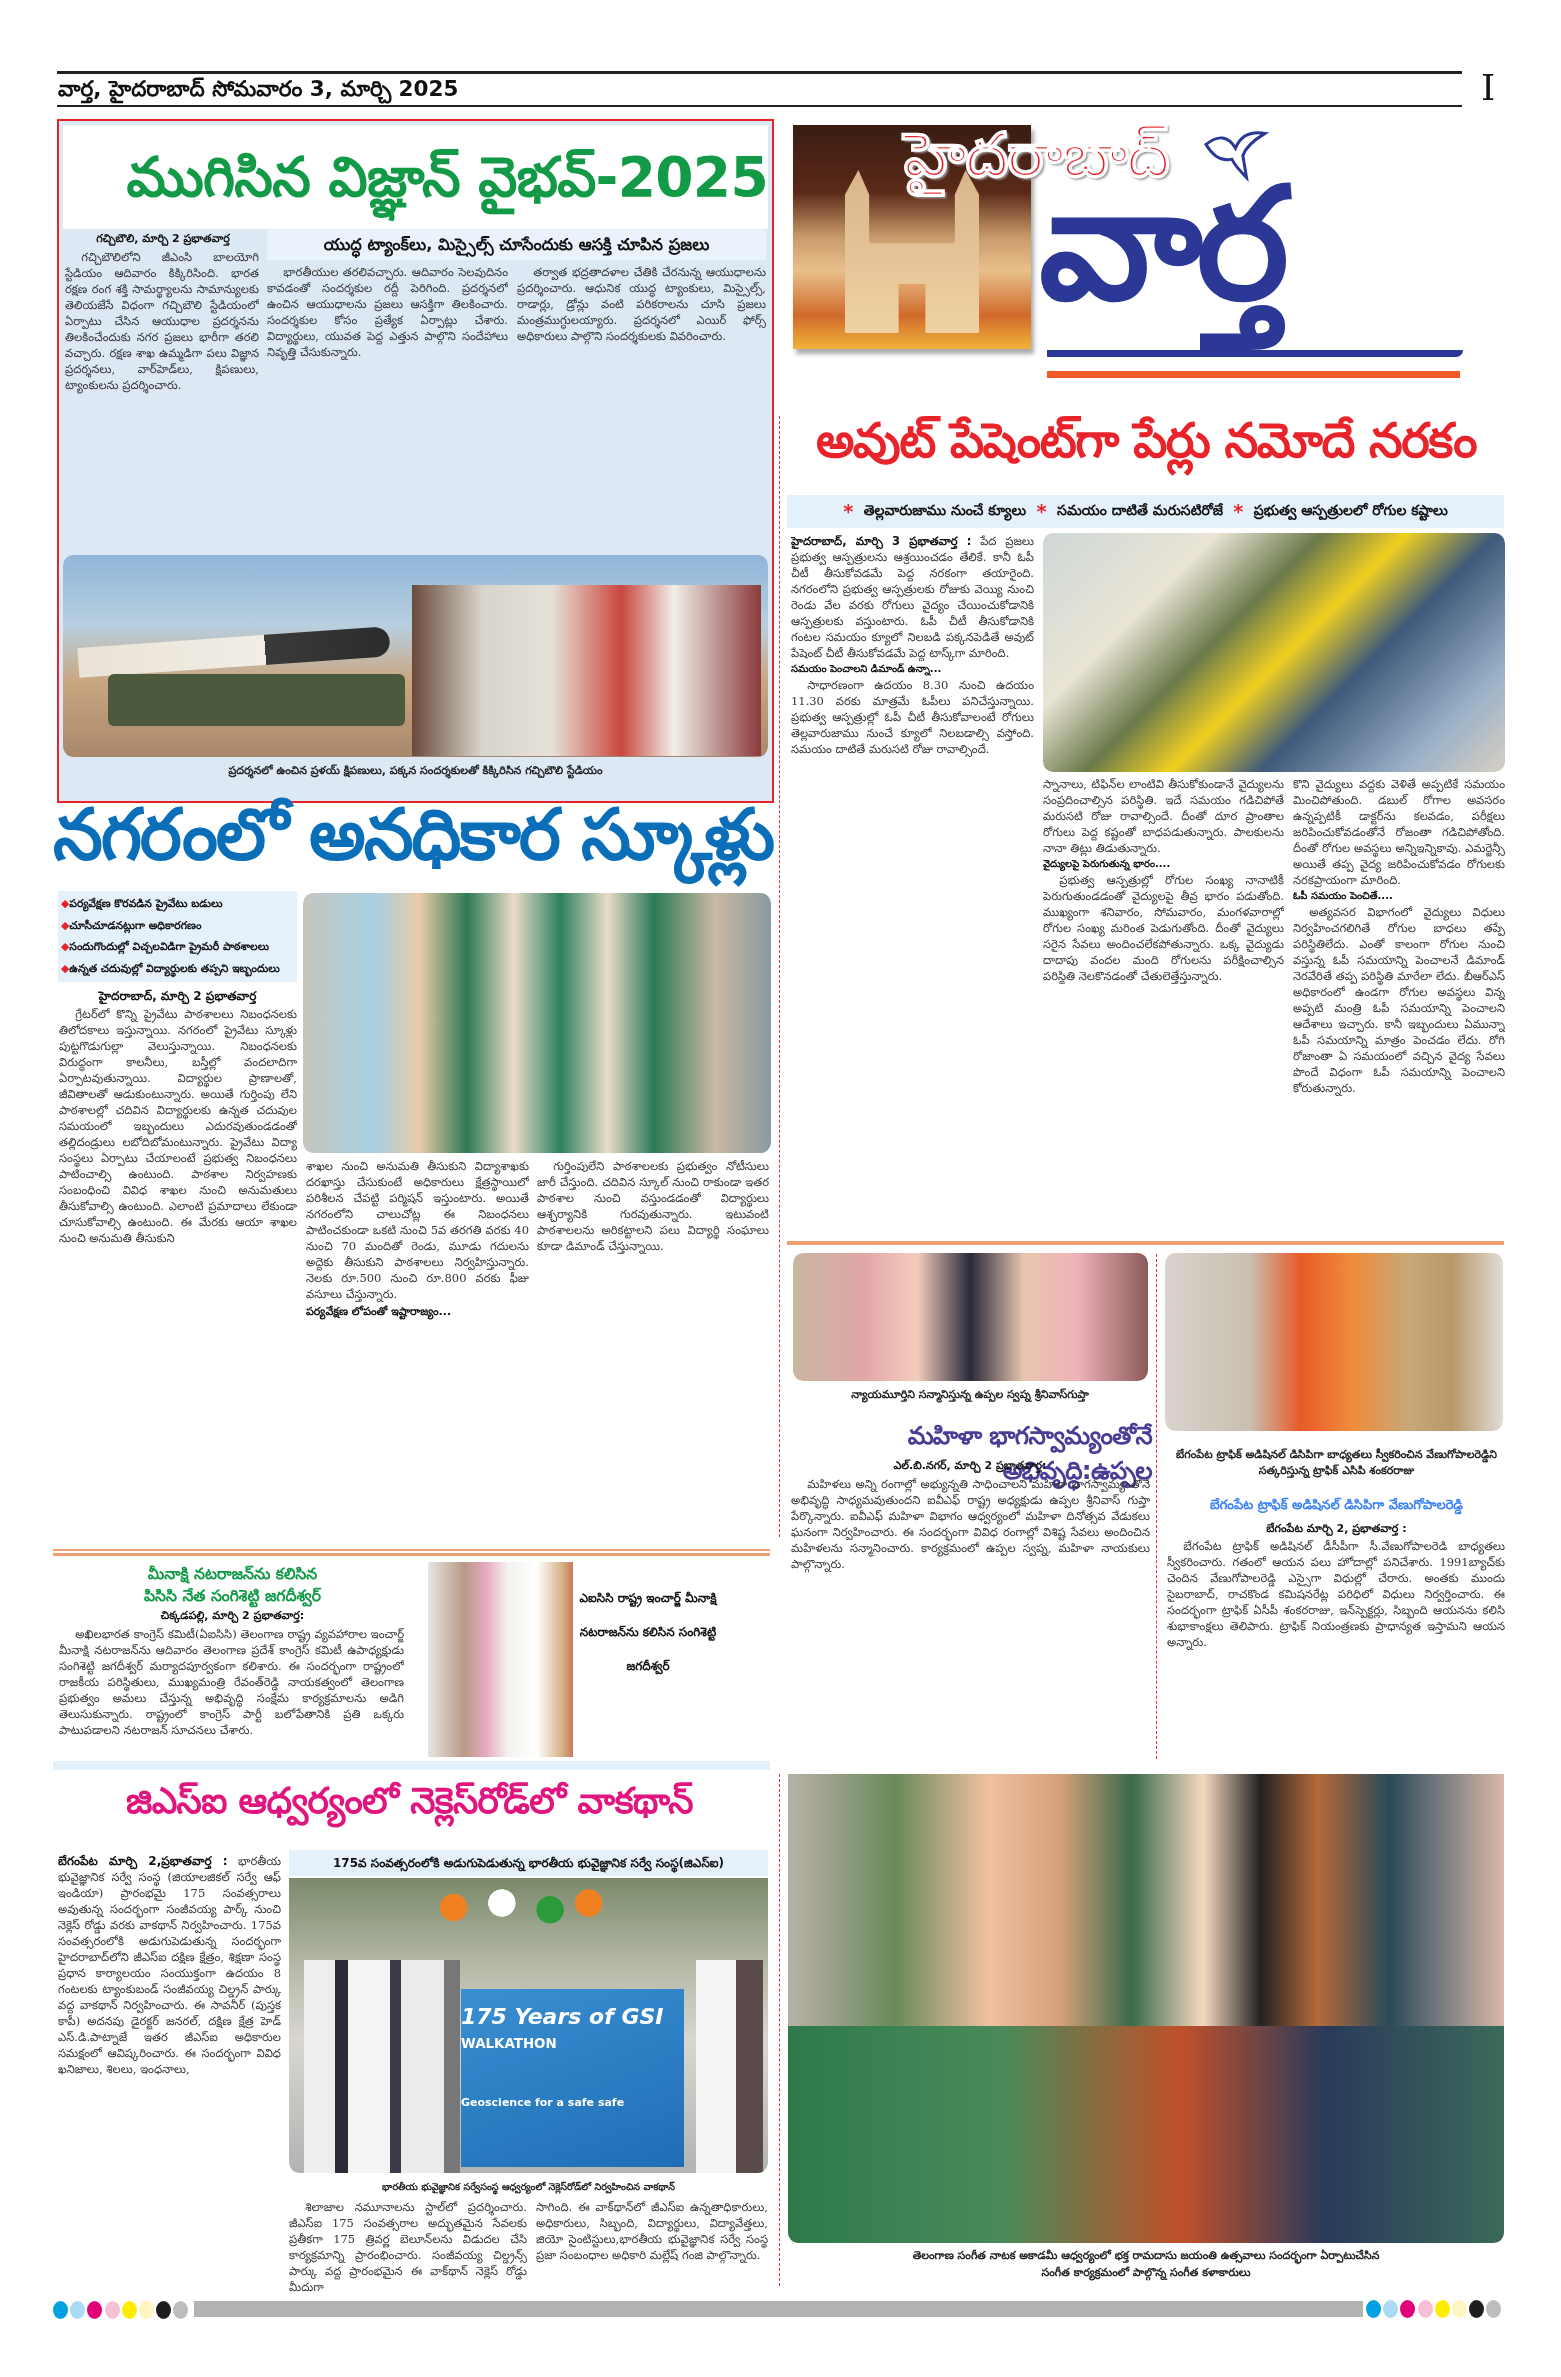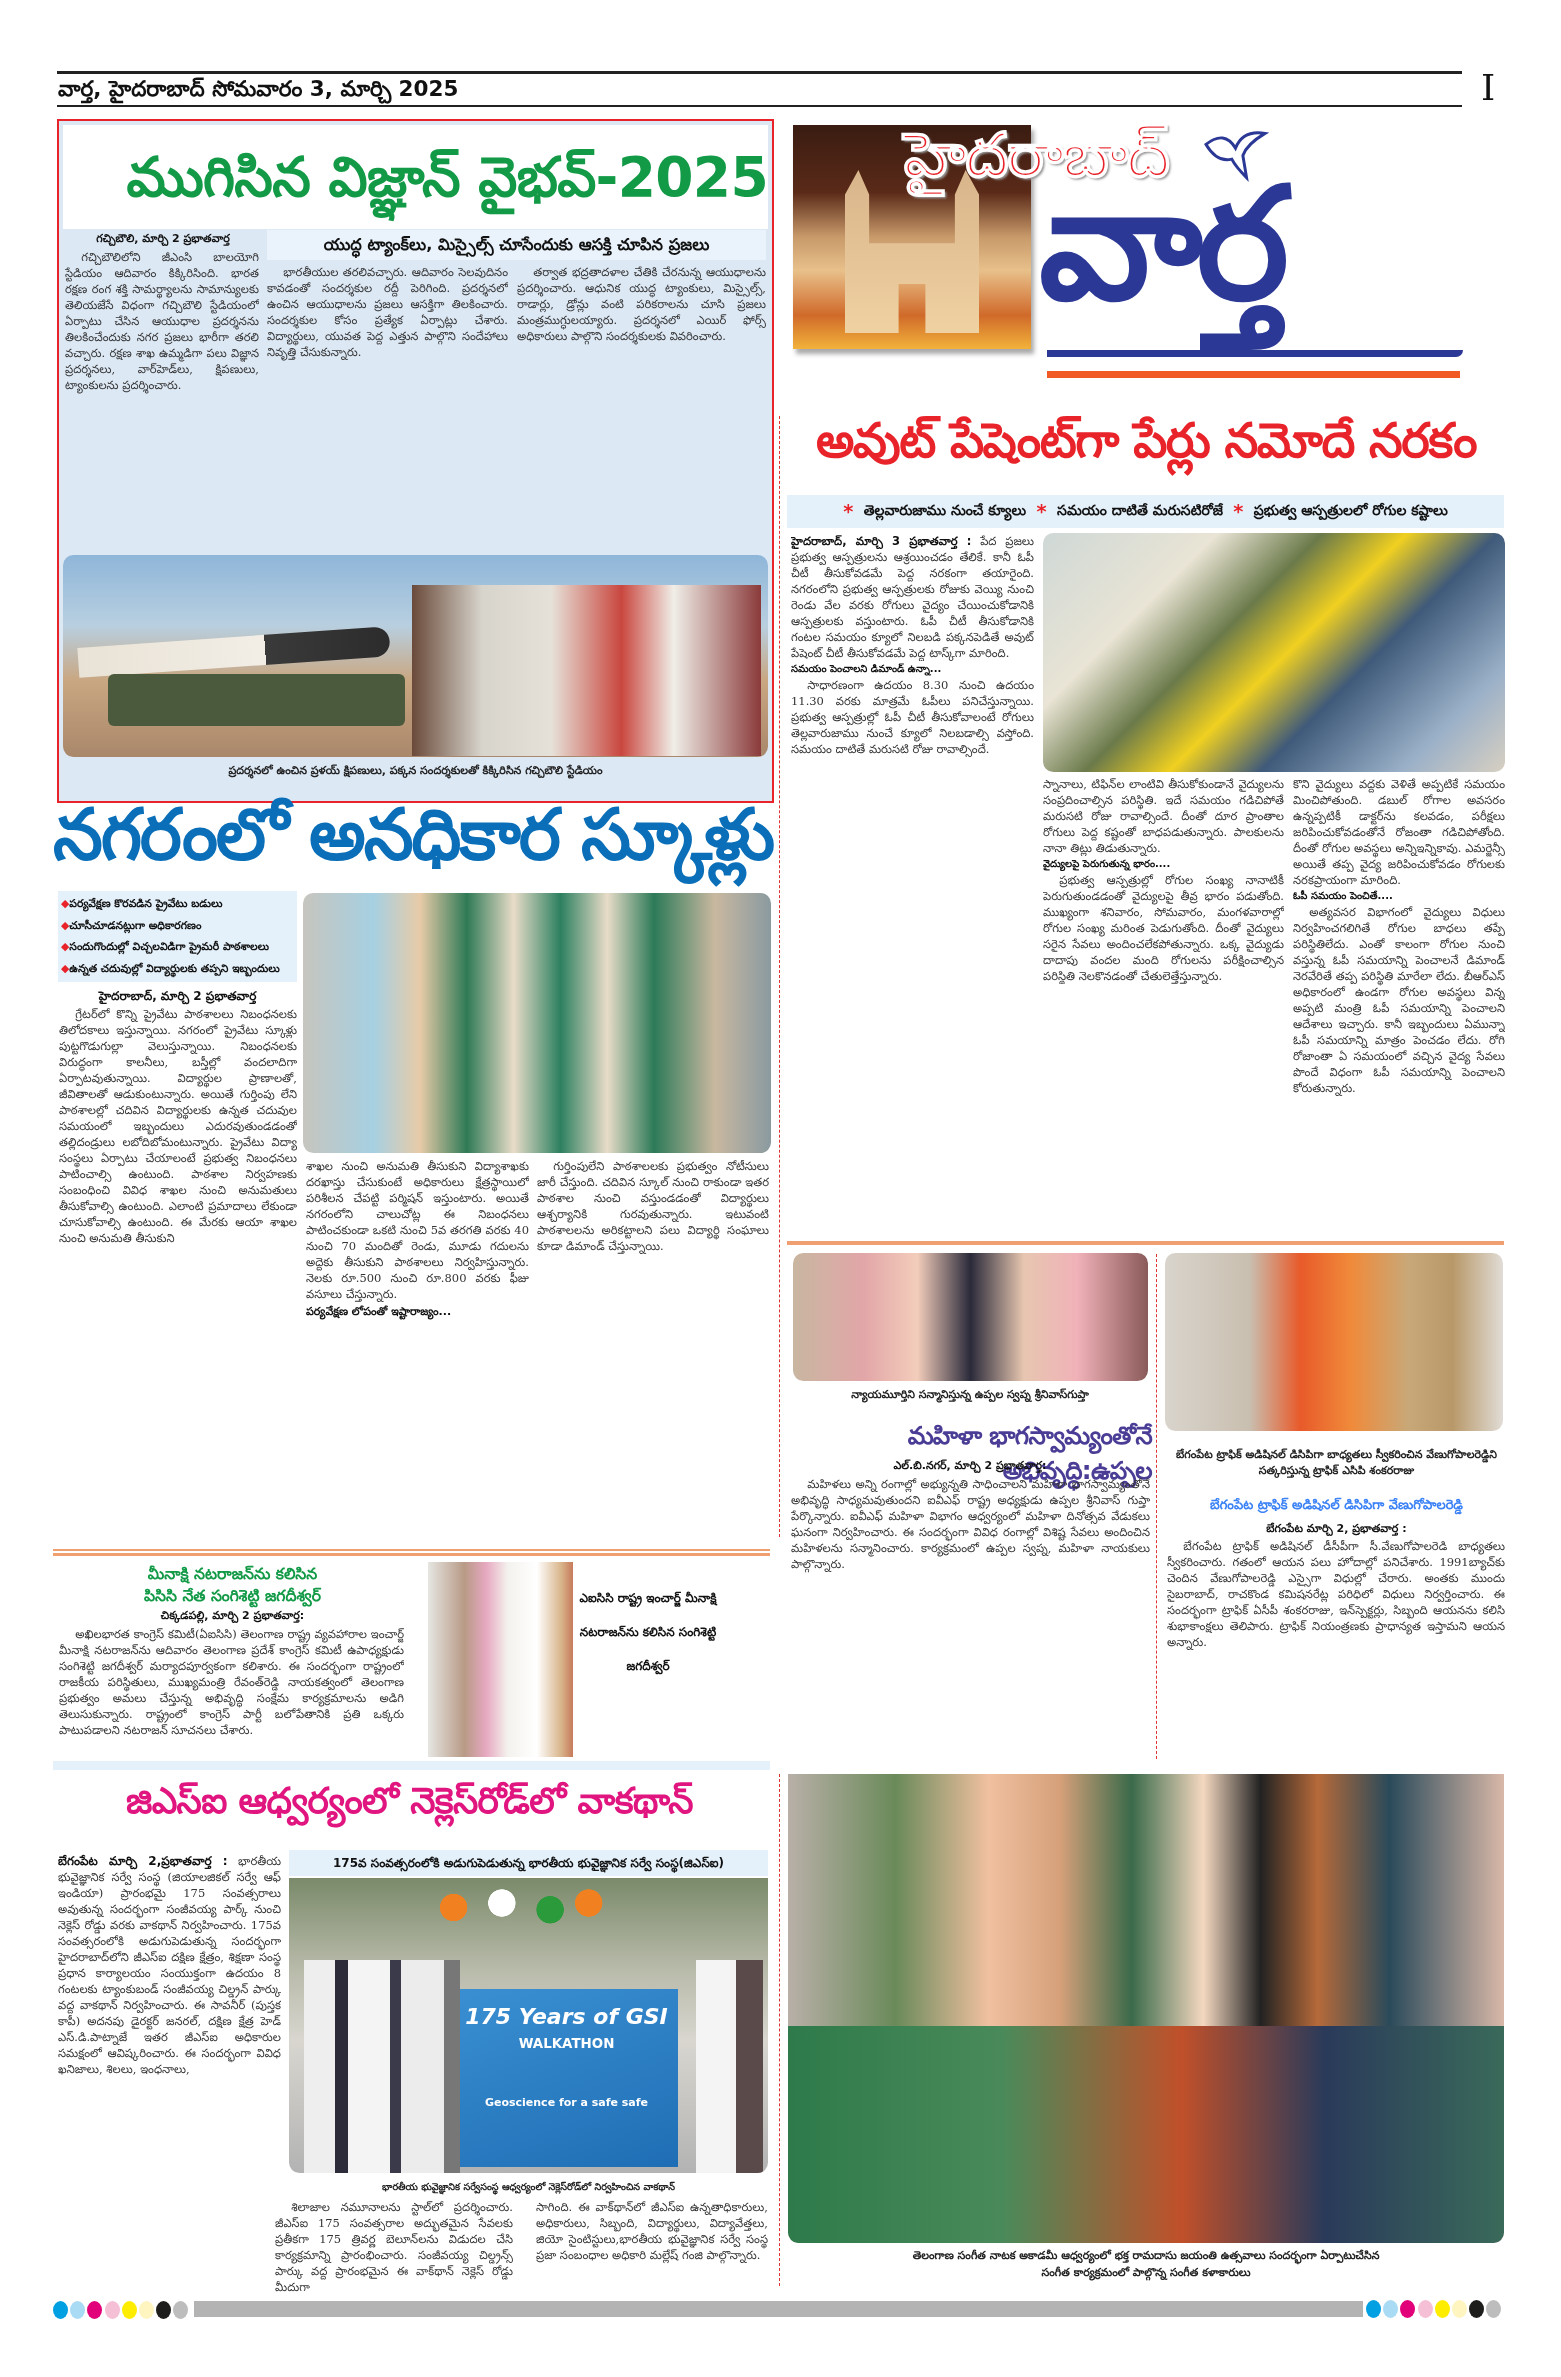--- a/index.html
+++ b/index.html
@@ -115,30 +115,30 @@
 <div class="abs" style="left:576px;top:1581px;width:189px;padding:0 45px 0 0;font-family:'DejaVu Sans',sans-serif;font-weight:bold;font-size:12px;line-height:34px;color:#111;text-align:center">ఎఐసిసి రాష్ట్ర ఇంచార్జ్ మీనాక్షి నటరాజన్‌ను కలిసిన సంగిశెట్టి జగదీశ్వర్</div>
 <div class="abs" style="left:53px;top:1761px;width:717px;height:9px;background:#e4f0fa"></div>
 
 <div class="abs" style="left:53px;top:1780px;width:713px;font-family:'DejaVu Sans',sans-serif;font-weight:bold;font-size:36px;color:#e0157f;text-align:center;letter-spacing:-0.7px">జిఎస్ఐ ఆధ్వర్యంలో నెక్లెస్‌రోడ్‌లో వాకథాన్</div>
 <div class="abs" style="left:58px;top:1853px;width:223px;height:450px;overflow:hidden">
   <div class="txt"><span style="font-weight:bold;font-family:'DejaVu Sans',sans-serif;color:#111;font-size:12px">బేగంపేట మార్చి 2,ప్రభాతవార్త :</span> <span>భారతీయ భువైజ్ఞానిక సర్వే సంస్థ (జియాలజికల్ సర్వే ఆఫ్ ఇండియా) ప్రారంభమై 175 సంవత్సరాలు అవుతున్న సందర్భంగా సంజీవయ్య పార్క్ నుంచి నెక్లెస్ రోడ్డు వరకు వాకథాన్ నిర్వహించారు. 175వ సంవత్సరంలోకి అడుగుపెడుతున్న సందర్భంగా హైదరాబాద్‌లోని జీఎస్ఐ దక్షిణ క్షేత్రం, శిక్షణా సంస్థ ప్రధాన కార్యాలయం సంయుక్తంగా ఉదయం 8 గంటలకు ట్యాంకుబండ్ సంజీవయ్య చిల్డ్రన్ పార్కు వద్ద వాకథాన్ నిర్వహించారు. ఈ సావనీర్ (పుస్తక కాపీ) అదనపు డైరక్టర్ జనరల్, దక్షిణ క్షేత్ర హెడ్ ఎస్.డి.పాట్నాజే ఇతర జీఎస్ఐ అధికారుల సమక్షంలో ఆవిష్కరించారు. ఈ సందర్భంగా వివిధ ఖనిజాలు, శిలలు, ఇంధనాలు,</span></div>
 </div>
 <div class="abs" style="left:289px;top:1850px;width:479px;height:26px;background:#e4f0fa;font-family:'DejaVu Sans',sans-serif;font-weight:bold;font-size:12px;line-height:26px;text-align:center;color:#111">175వ సంవత్సరంలోకి అడుగుపెడుతున్న భారతీయ భువైజ్ఞానిక సర్వే సంస్థ(జిఎస్ఐ)</div>
 <div class="abs photo" style="left:289px;top:1878px;width:479px;height:295px;border-radius:0 0 10.4px 10.4px;background:linear-gradient(180deg,#7a8a6a 0%,#b7b9a8 30%,#d8d6cf 55%,#b3b3b3 100%)">
   <div class="abs" style="left:126px;top:7.4px;width:193px;height:45px;background:radial-gradient(circle at 20% 50%,#f08020 13.4px,transparent 14px),radial-gradient(circle at 45% 40%,#fff 13.4px,transparent 14px),radial-gradient(circle at 70% 55%,#2a9a3a 13.4px,transparent 14px),radial-gradient(circle at 90% 40%,#f08020 13.4px,transparent 14px)"></div>
-  <div class="abs" style="left:166px;top:111px;width:223px;height:178px;background:linear-gradient(160deg,#3a8fd2,#1f6eb5);color:#fff;text-align:center;padding-top:15px;font-family:'DejaVu Sans',sans-serif">
+  <div class="abs" style="left:172px;top:111px;width:223px;height:178px;background:linear-gradient(160deg,#3a8fd2,#1f6eb5);color:#fff;padding-top:15px;font-family:'DejaVu Sans',sans-serif">
     <div style="font-size:22px;font-weight:bold;font-style:italic">175 Years of GSI</div>
     <div style="font-size:13.4px;font-weight:bold;margin-top:7.4px">WALKATHON</div>
     <div style="font-size:11px;font-weight:bold;margin-top:45px">Geoscience for a safe safe</div>
   </div>
   <div class="abs" style="left:15px;top:82px;width:156px;height:214px;background:linear-gradient(90deg,#eee 0 20%,#2b2b3a 20% 28%,#f4f4f4 28% 55%,#3a3a4a 55% 62%,#ececec 62% 90%,#777 90%)"></div>
   <div class="abs" style="left:407px;top:82px;width:67px;height:214px;background:linear-gradient(90deg,#f4f4f4 0 60%,#5a4a4a 60%)"></div>
 </div>
 <div class="abs cap" style="left:289px;top:2179px;width:479px;font-size:9.6px">భారతీయ భువైజ్ఞానిక సర్వేసంస్థ ఆధ్వర్యంలో నెక్లెస్‌రోడ్‌లో నిర్వహించిన వాకథాన్</div>
-<div class="abs txt" style="left:275px;top:2199px;width:238px;height:104px;text-indent:16.3px">శిలాజాల నమూనాలను స్టాల్‌లో ప్రదర్శించారు. జీఎస్ఐ 175 సంవత్సరాల అద్భుతమైన సేవలకు ప్రతీకగా 175 త్రివర్ణ బెలూన్‌లను విడుదల చేసి కార్యక్రమాన్ని ప్రారంభించారు. సంజీవయ్య చిల్డ్రన్స్ పార్కు వద్ద ప్రారంభమైన ఈ వాక్‌థాన్ నెక్లెస్ రోడ్డు మీదుగా</div>
+<div class="abs txt" style="left:289px;top:2199px;width:238px;height:104px;text-indent:16.3px">శిలాజాల నమూనాలను స్టాల్‌లో ప్రదర్శించారు. జీఎస్ఐ 175 సంవత్సరాల అద్భుతమైన సేవలకు ప్రతీకగా 175 త్రివర్ణ బెలూన్‌లను విడుదల చేసి కార్యక్రమాన్ని ప్రారంభించారు. సంజీవయ్య చిల్డ్రన్స్ పార్కు వద్ద ప్రారంభమైన ఈ వాక్‌థాన్ నెక్లెస్ రోడ్డు మీదుగా</div>
 <div class="abs txt" style="left:536px;top:2199px;width:232px;height:104px">సాగింది. ఈ వాక్‌థాన్‌లో జీఎస్ఐ ఉన్నతాధికారులు, అధికారులు, సిబ్బంది, విద్యార్థులు, విద్యావేత్తలు, జియో సైంటిస్టులు,భారతీయ భువైజ్ఞానిక సర్వే సంస్థ ప్రజా సంబంధాల అధికారి మల్లేష్ గంజి పాల్గొన్నారు.</div>
 
 <div class="abs dash-v" style="left:779px;top:1774px;height:512px"></div>
 <div class="abs photo" style="left:788px;top:1774px;width:716px;height:469px;border-radius:0 0 10.4px 10.4px;background:linear-gradient(90deg,#b9b0a8 0%,#6a8a5a 15%,#f0c0a0 28%,#d5a07a 38%,#3a6a4a 48%,#f4d8c0 58%,#222 66%,#b66a3a 74%,#2a4a5a 84%,#d9b8a8 100%)">
   <div class="abs" style="left:0;top:252px;width:716px;height:217px;background:linear-gradient(90deg,#2e7a4a,#4a8a5a 30%,#c0502a 55%,#2a3a5a 75%,#3a6a5a)"></div>
 </div>
 <div class="abs cap" style="left:788px;top:2248px;width:716px;font-size:11px">తెలంగాణ సంగీత నాటక అకాడమీ ఆధ్వర్యంలో భక్త రామదాసు జయంతి ఉత్సవాలు సందర్భంగా ఏర్పాటుచేసిన</div>
 <div class="abs cap" style="left:788px;top:2265px;width:716px;font-size:11px">సంగీత కార్యక్రమంలో పాల్గొన్న సంగీత కళాకారులు</div>
 
 <div class="abs" style="left:53px;top:2301px;height:21px;display:flex;gap:2.2px" id="reg-left">

